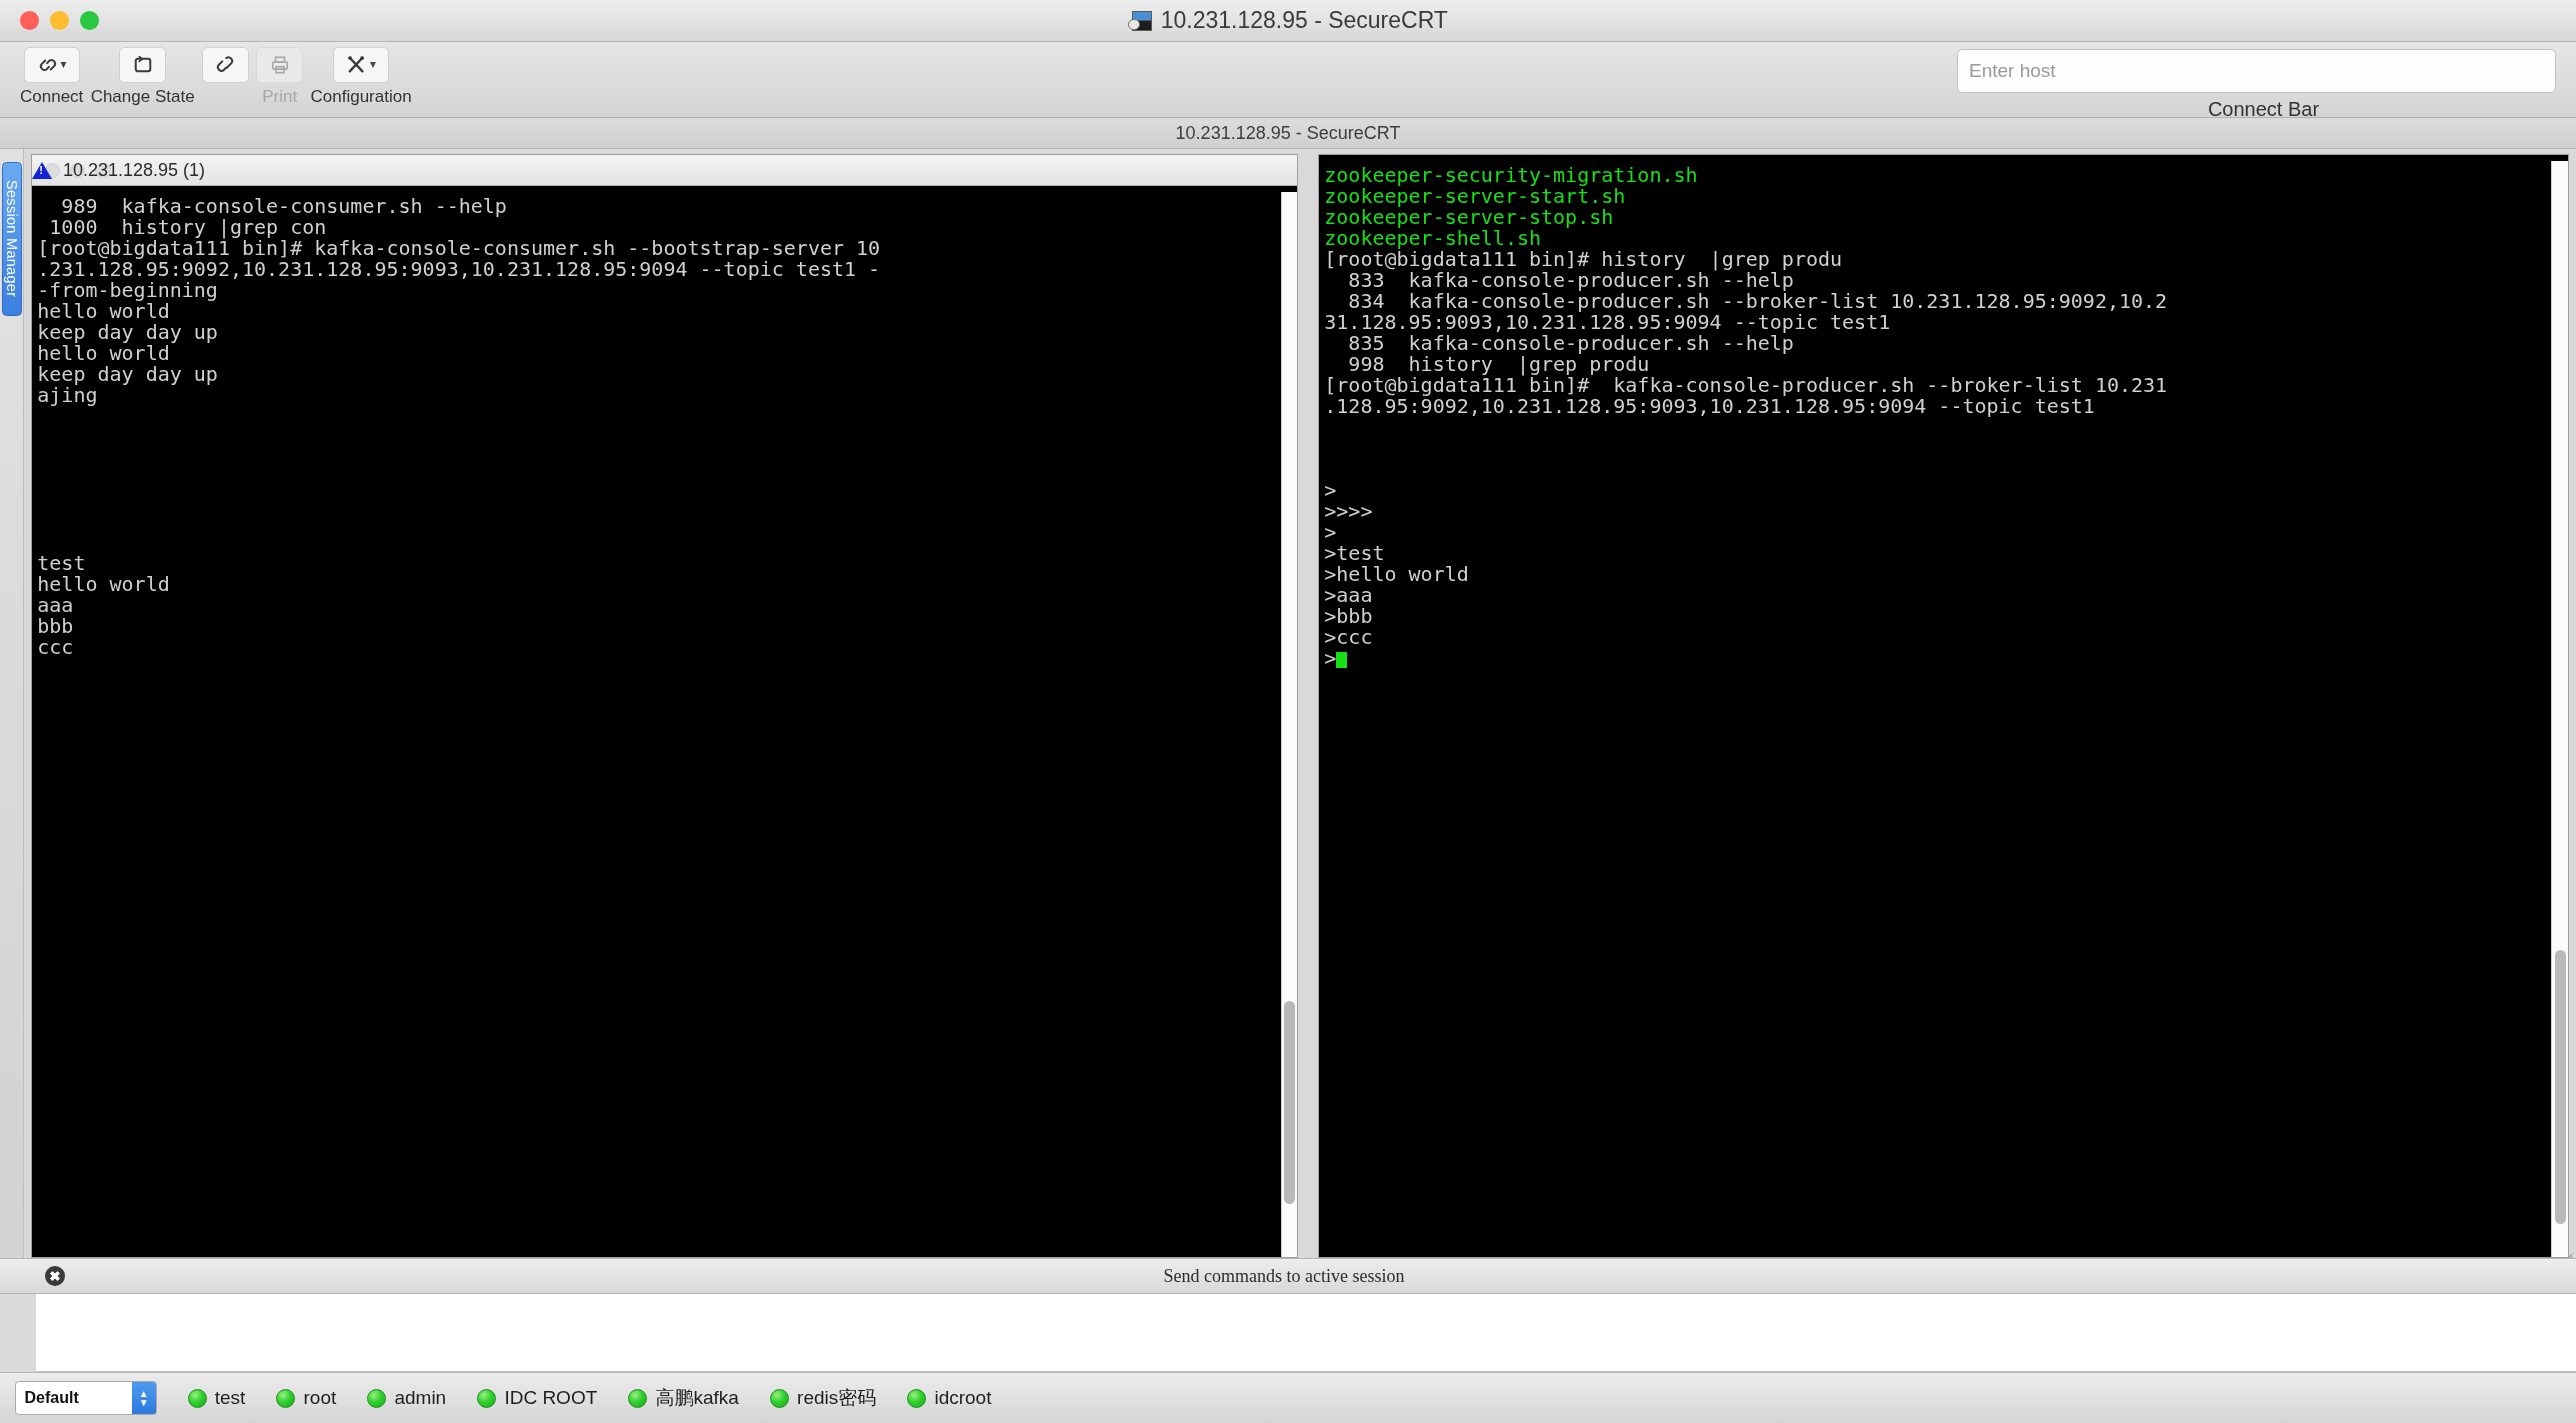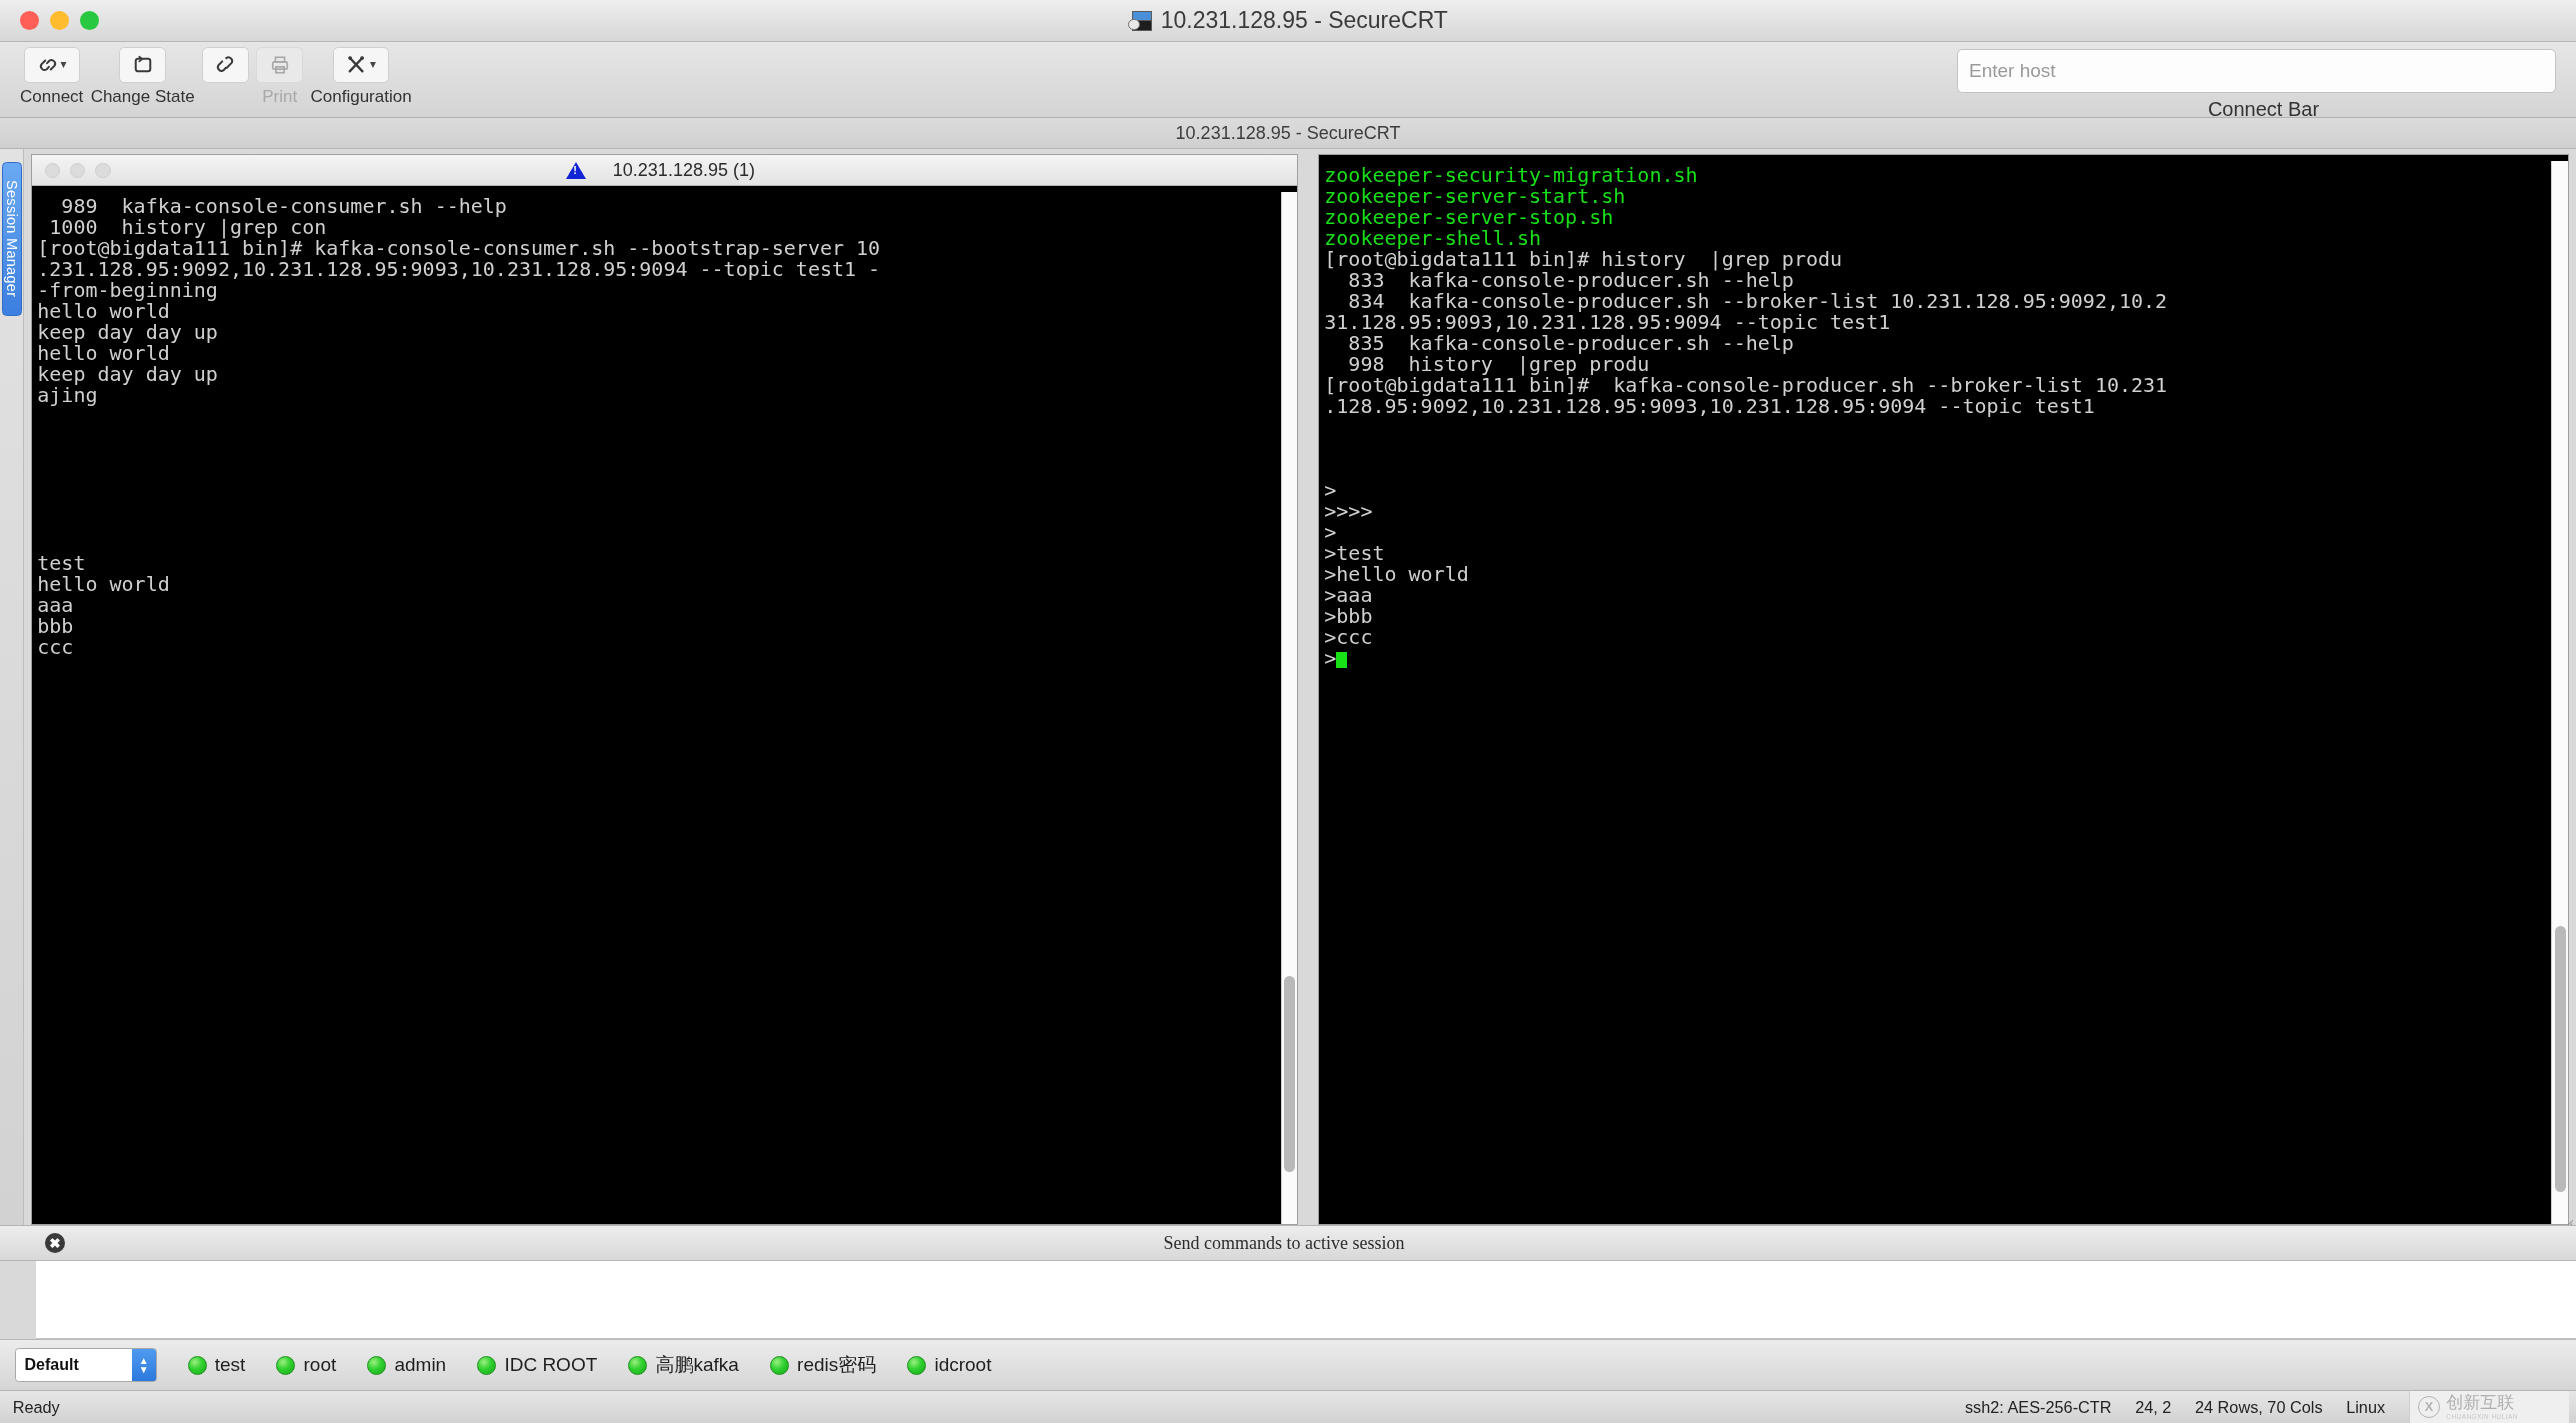--- a/index.html
+++ b/index.html
@@ -158,21 +158,21 @@
     height: 31px; flex: 0 0 31px;
     background: linear-gradient(#f4f4f4, #e3e3e3);
     border-bottom: 0.9px solid #b5b5b5;
     display: flex; align-items: center;
     position: relative;
   }
   .pane-head .traffic { padding-left: 12.7px; gap: 10px; }
   .pane-head .tl { width: 15.4px; height: 15.4px; }
   .pane-head-center {
     position: absolute; left: 0; right: 8px;
-    display: flex; align-items: center; justify-content: center; gap: 27px;
+    display: flex; align-items: center; gap: 11px;
     pointer-events: none;
   }
   .pane-head-title { font-size: 18px; color: #2b2b2b; }
 
   .warn-icon {
     width: 0; height: 0;
     border-left: 10px solid transparent;
     border-right: 10px solid transparent;
     border-bottom: 17px solid #1324d6;
     position: relative;
@@ -508,31 +508,15 @@
           <span class="led"></span>
           <span class="lbl">redis密码</span>
         </div>
         <div class="btnitem">
           <span class="led"></span>
           <span class="lbl">idcroot</span>
         </div>
       </div>
   </div>
 
-  <div class="statusbar">
-    <span class="status-left">Ready</span>
-    <div class="status-right">
-      <span>ssh2: AES-256-CTR</span>
-      <span>24, 2</span>
-      <span>24 Rows, 70 Cols</span>
-      <span>Linux</span>
-      <span class="watermark">
-        <span class="wm-mark">X</span>
-        <span style="display:flex;flex-direction:column;line-height:1.1;">
-          <span class="wm-text">创新互联</span>
-          <span class="wm-sub">CHUANGXIN HULIAN</span>
-        </span>
-      </span>
-    </div>
-  </div>
 
 </div>
 
 
 </body></html>

